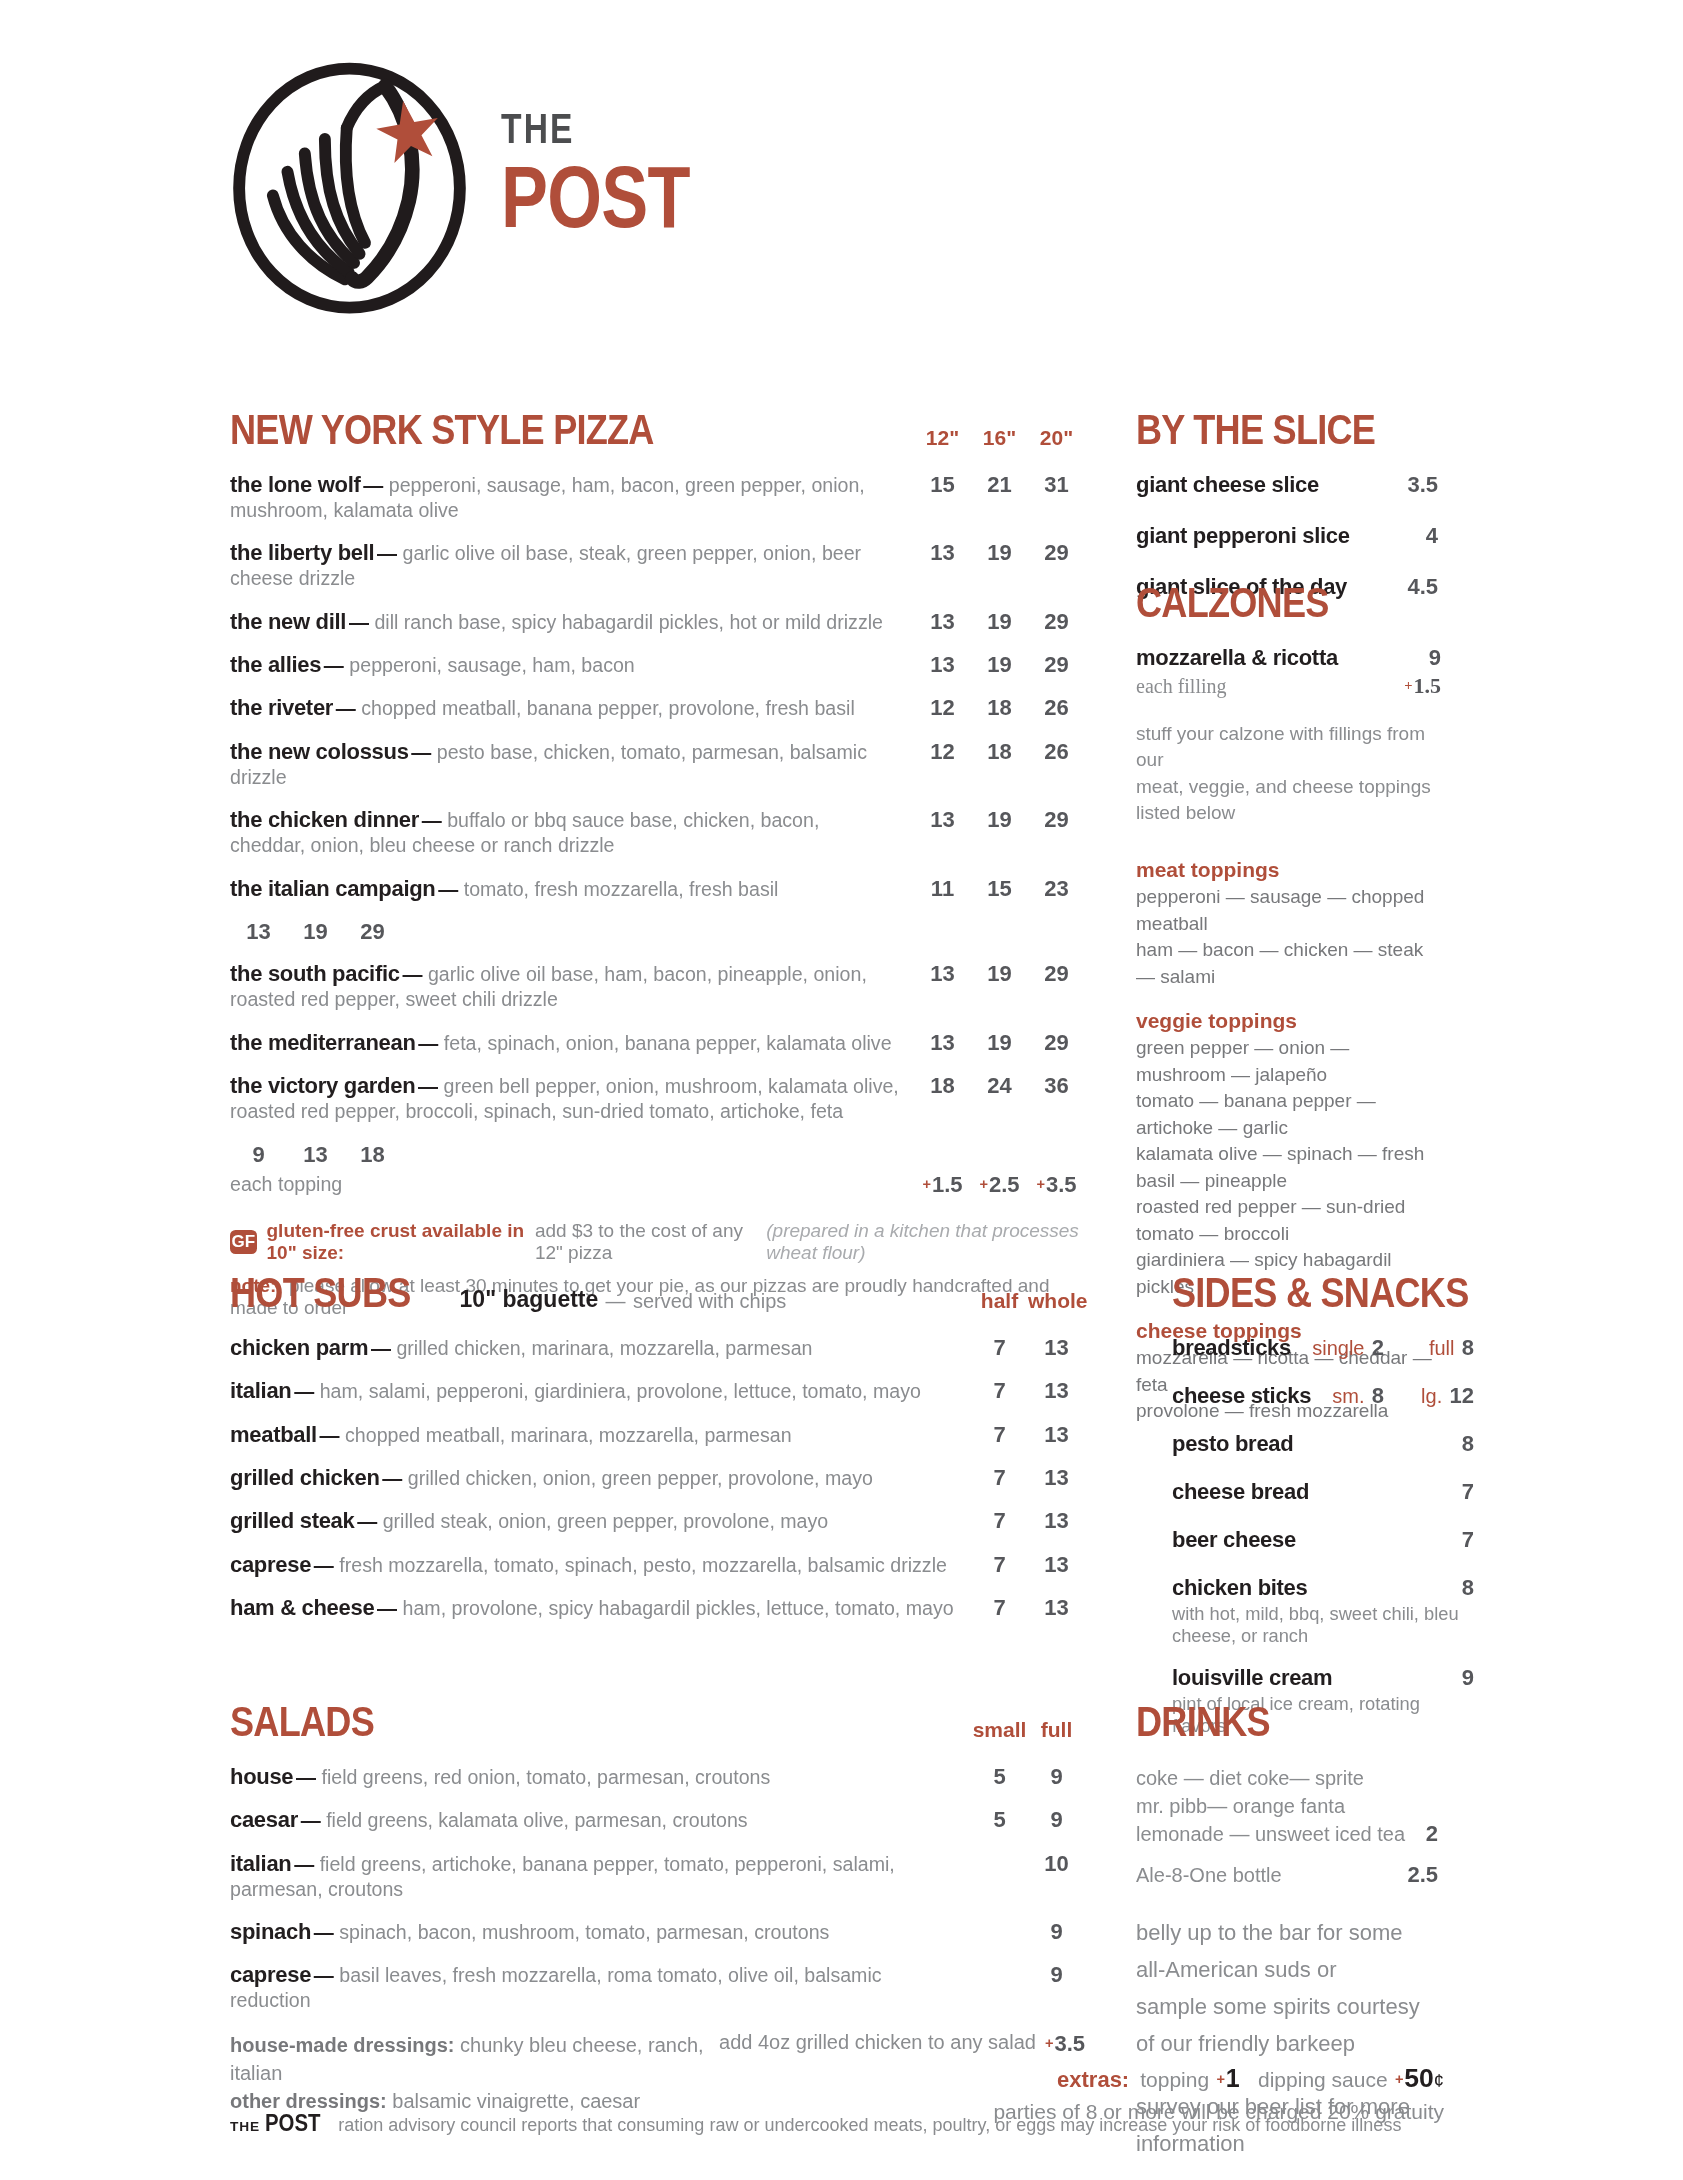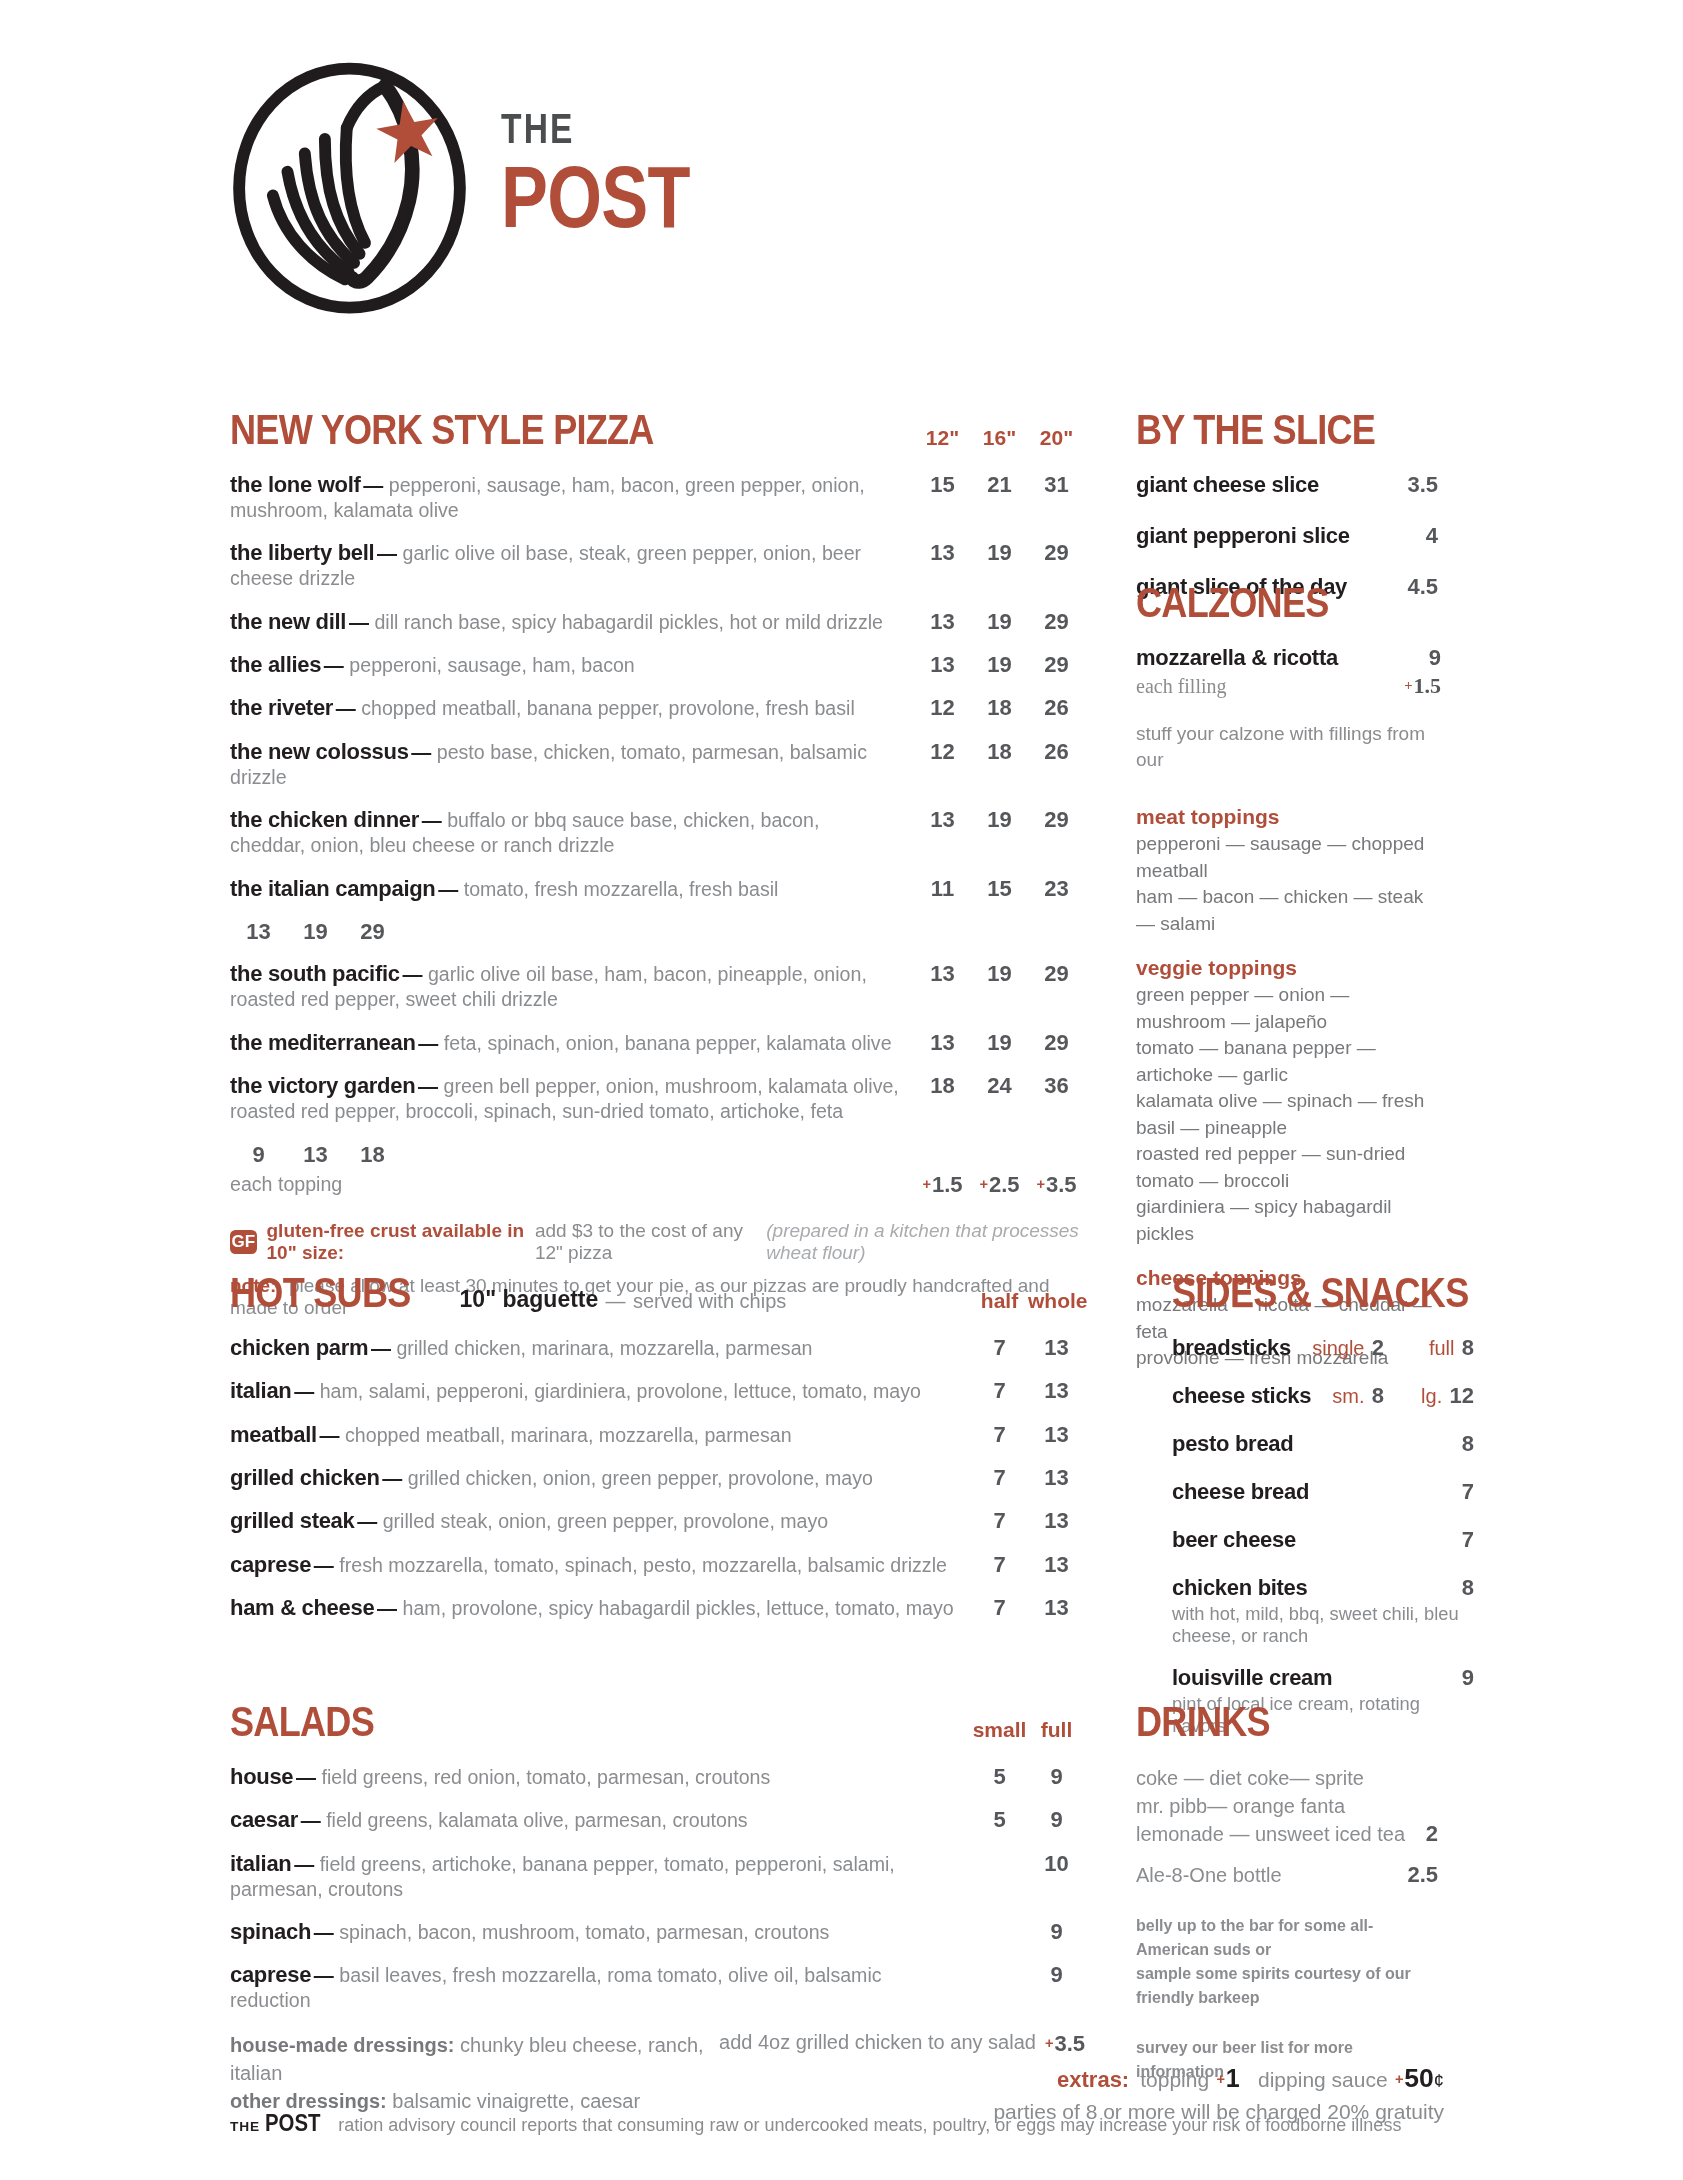--- a/index.html
+++ b/index.html
@@ -67,21 +67,21 @@
   
   .dress-wrap{display:flex;align-items:flex-start;margin-top:9.1px;}
   .dress-left{flex:1;font-size:20px;line-height:28px;}
   .dress-label{color:var(--tgray);font-weight:700;}
   .dress-val{color:var(--desc);}
   .addc{color:var(--desc);font-size:20px;margin-right:9.1px;}
   .addc-price{font-weight:700;color:var(--price);font-size:22px;}
 
   
   .dline{display:flex;align-items:baseline;color:var(--desc);font-size:20px;line-height:28px;}
-  .dpara{color:var(--desc);font-size:16px;line-height:24px;margin-top:25.6px;font-weight:bold;}
+  .dpara{color:var(--desc);font-size:22px;line-height:37px;margin-top:25.6px;}
   .ale-row{margin-top:12.8px;}
 
   
   .extras{position:absolute;right:239px;top:2063px;text-align:right;}
   .extras-line{display:inline-flex;align-items:baseline;}
   .extras-label{color:var(--accent);font-weight:700;font-size:22px;margin-right:11px;}
   .ex-gray{color:var(--desc);font-size:21px;}
   .ex-val{font-weight:700;color:var(--ink);font-size:25px;}
   .ex-val-big{font-weight:700;color:var(--ink);font-size:26.5px;}
   .ex-cents{color:var(--ink);font-size:18.3px;}
@@ -247,20 +247,21 @@
     </div>
     <div class="rrow tight">
       <span class="rname">mozzarella &amp; ricotta</span>
       <span class="rprice">9</span>
     </div>
     <div class="rrow" style="margin-bottom:22px;font-family:Liberation Serif, serif;">
       <span class="rname-gray">each filling</span>
       <span class="rprice"><span class="plus">+</span><span>1.5</span></span>
     </div>
     <div class="gray-note">stuff your calzone with fillings from our</div>
+    <div class="gray-note">meat, veggie, and cheese toppings listed below</div>
 
     <div class="tg-label" style="margin-top:31px;">meat toppings</div>
     <div class="tg-line">pepperoni — sausage — chopped meatball</div>
     <div class="tg-line">ham — bacon — chicken — steak — salami</div>
 
     <div class="tg-label">veggie toppings</div>
     <div class="tg-line">green pepper — onion — mushroom — jalapeño</div>
     <div class="tg-line">tomato — banana pepper — artichoke — garlic</div>
     <div class="tg-line">kalamata olive — spinach — fresh basil — pineapple</div>
     <div class="tg-line">roasted red pepper — sun-dried tomato — broccoli</div>

